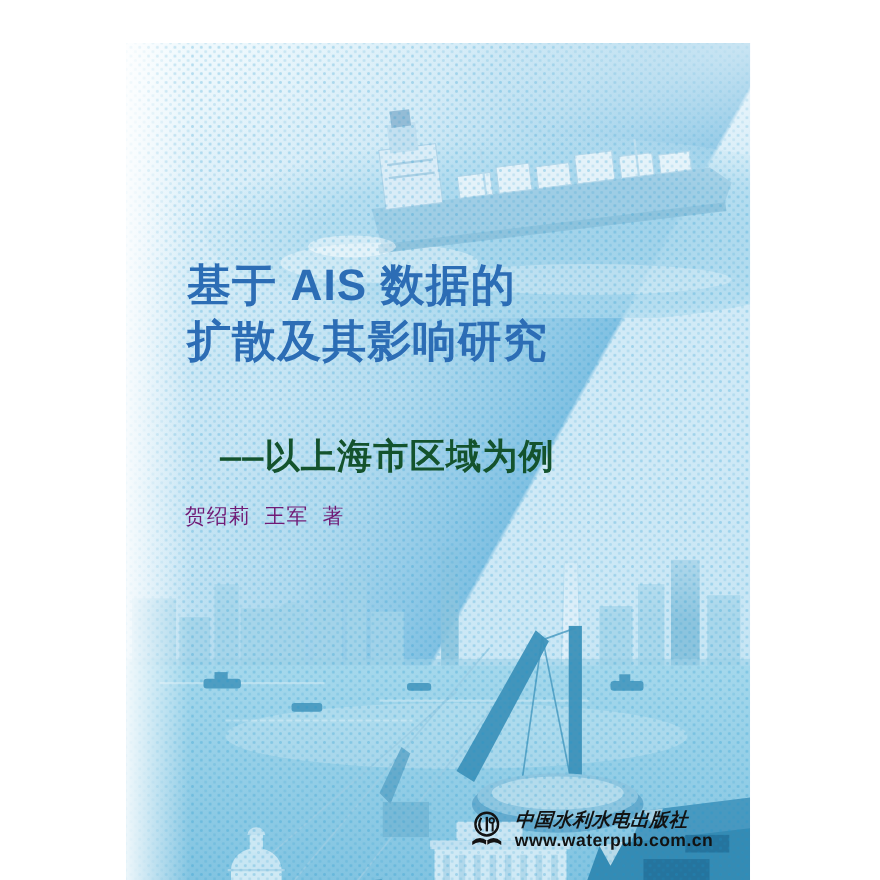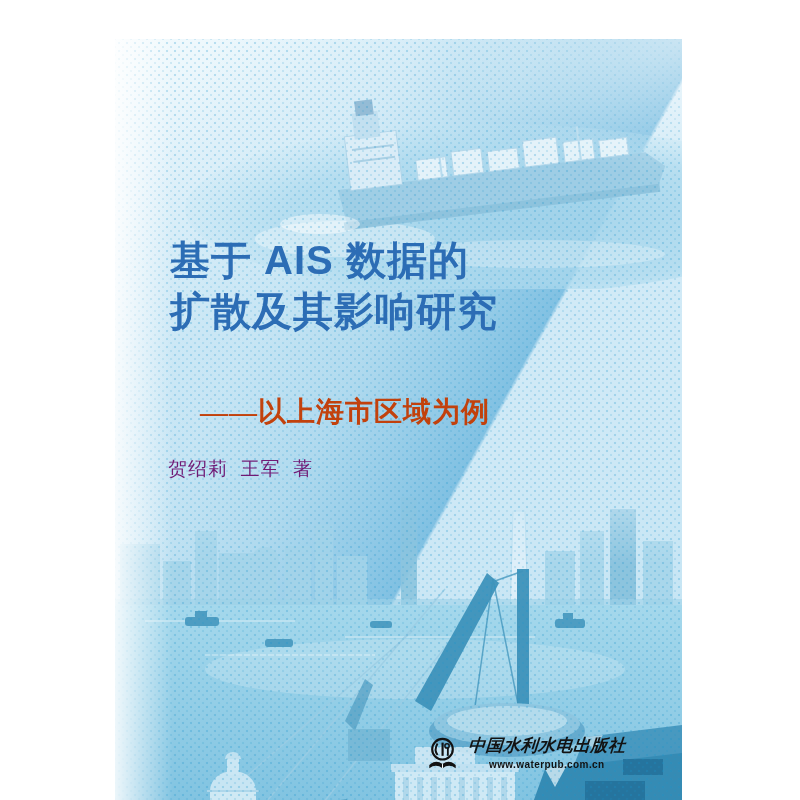--- a/index.html
+++ b/index.html
@@ -26,31 +26,31 @@
       radial-gradient(rgba(26,148,203,0.26) 1.05px, rgba(0,0,0,0) 1.6px),
       radial-gradient(rgba(26,148,203,0.16) 1.05px, rgba(0,0,0,0) 1.6px);
     background-size:8px 8px,8px 8px;
     background-position:0 0,4px 4px;}
   .vignette-left{position:absolute;left:0;top:0;bottom:0;width:58px;
     background:linear-gradient(to right,rgba(255,255,255,0.85),rgba(255,255,255,0));}
   .vignette-topright{position:absolute;right:0;top:0;width:240px;height:140px;
     background:radial-gradient(ellipse at 100% 0%,rgba(255,255,255,0.55),rgba(255,255,255,0) 70%);}
   .title{position:absolute;left:55px;top:196px;font-size:40px;font-weight:bold;
     line-height:51px;letter-spacing:1px;color:#2c6db5;white-space:nowrap;}
-  .subtitle{position:absolute;left:85px;top:354px;font-family:Liberation Serif, serif;
-    font-weight:bold;font-size:28px;letter-spacing:1px;color:#c2410c;white-space:pre;}
+  .subtitle{position:absolute;left:85px;top:354px;font-family:Liberation Mono, monospace;
+    font-weight:bold;font-size:32px;letter-spacing:1px;color:#14532d;white-space:pre;}
   .authors{position:absolute;left:53px;top:417px;font-size:19px;letter-spacing:1px;
     color:#701a75;white-space:pre;}
   .publisher{position:absolute;left:311px;top:696px;display:flex;align-items:flex-start;gap:9px;}
   .pub-logo{width:33px;height:40px;flex:0 0 auto;}
   .pub-text{display:flex;flex-direction:column;}
   .pub-name{font-family:"Liberation Serif",serif;font-style:italic;font-weight:bold;
     font-size:17px;line-height:22px;letter-spacing:0.5px;color:#121212;white-space:nowrap;
     transform:skewX(-4deg);}
-  .pub-url{font-size:10px;font-weight:bold;letter-spacing:0.4px;color:#121212;
+  .pub-url{font-size:16px;font-weight:bold;letter-spacing:0.4px;color:#121212;
     line-height:14px;margin-top:1px;white-space:nowrap;text-align:center;}
 </style>
 </head>
 <body>
 
 <div class="page">
   <div class="cover">
 
     <div class="bg-base"></div>
     <div class="band"></div>

